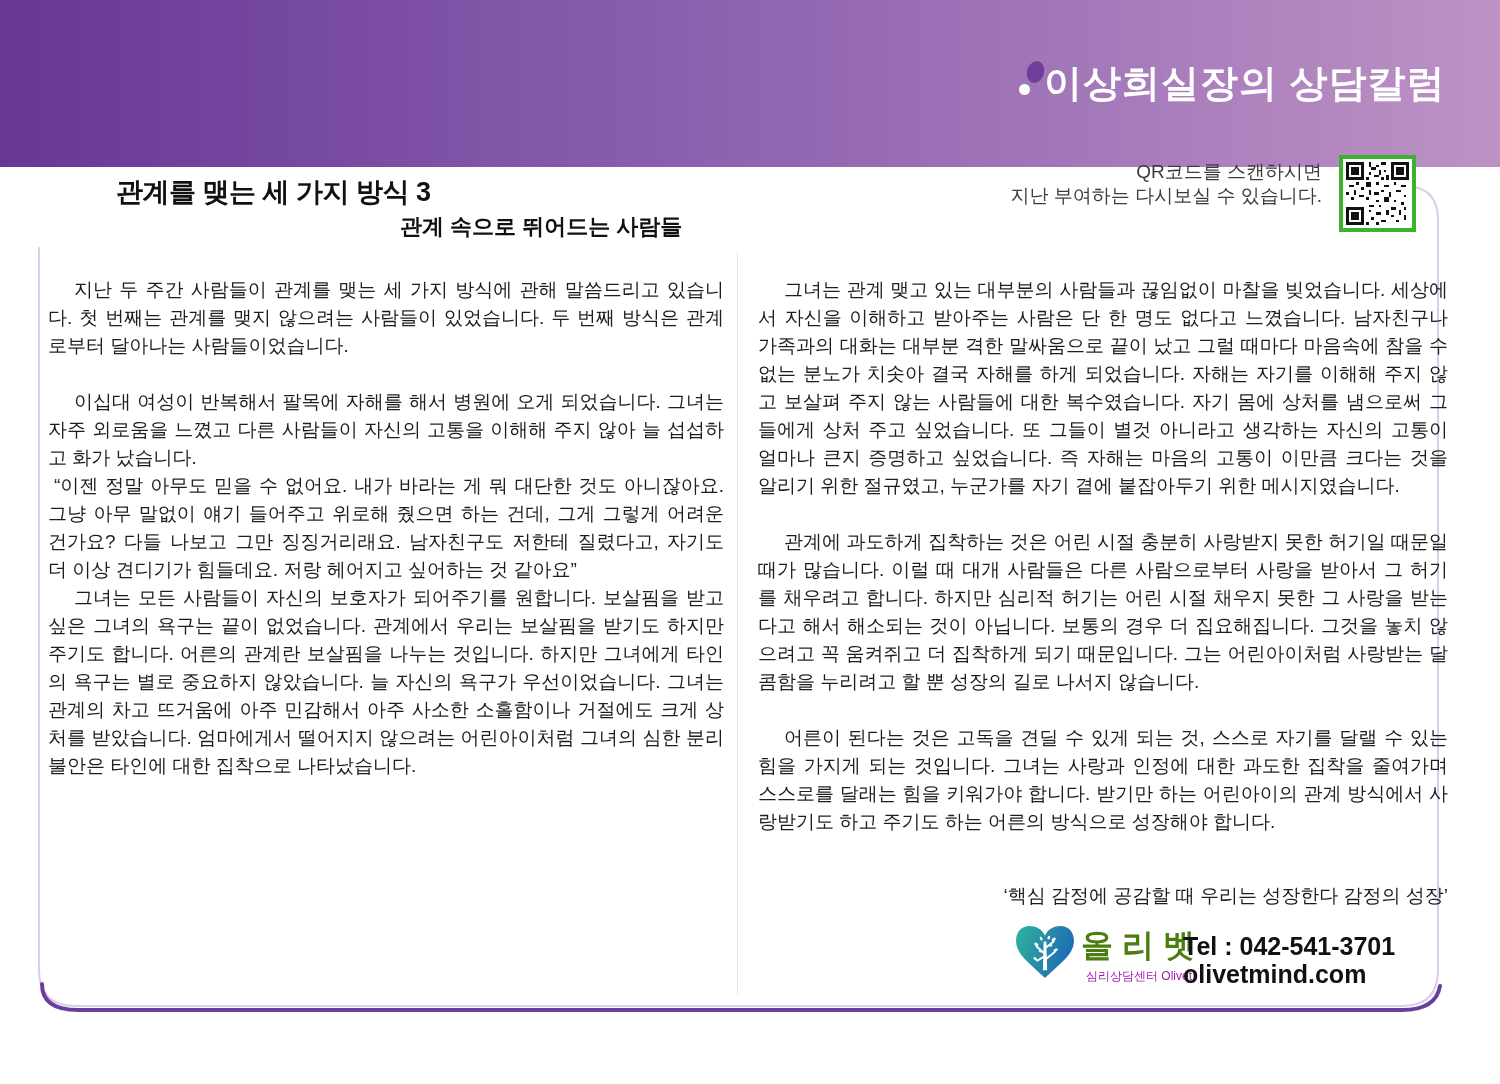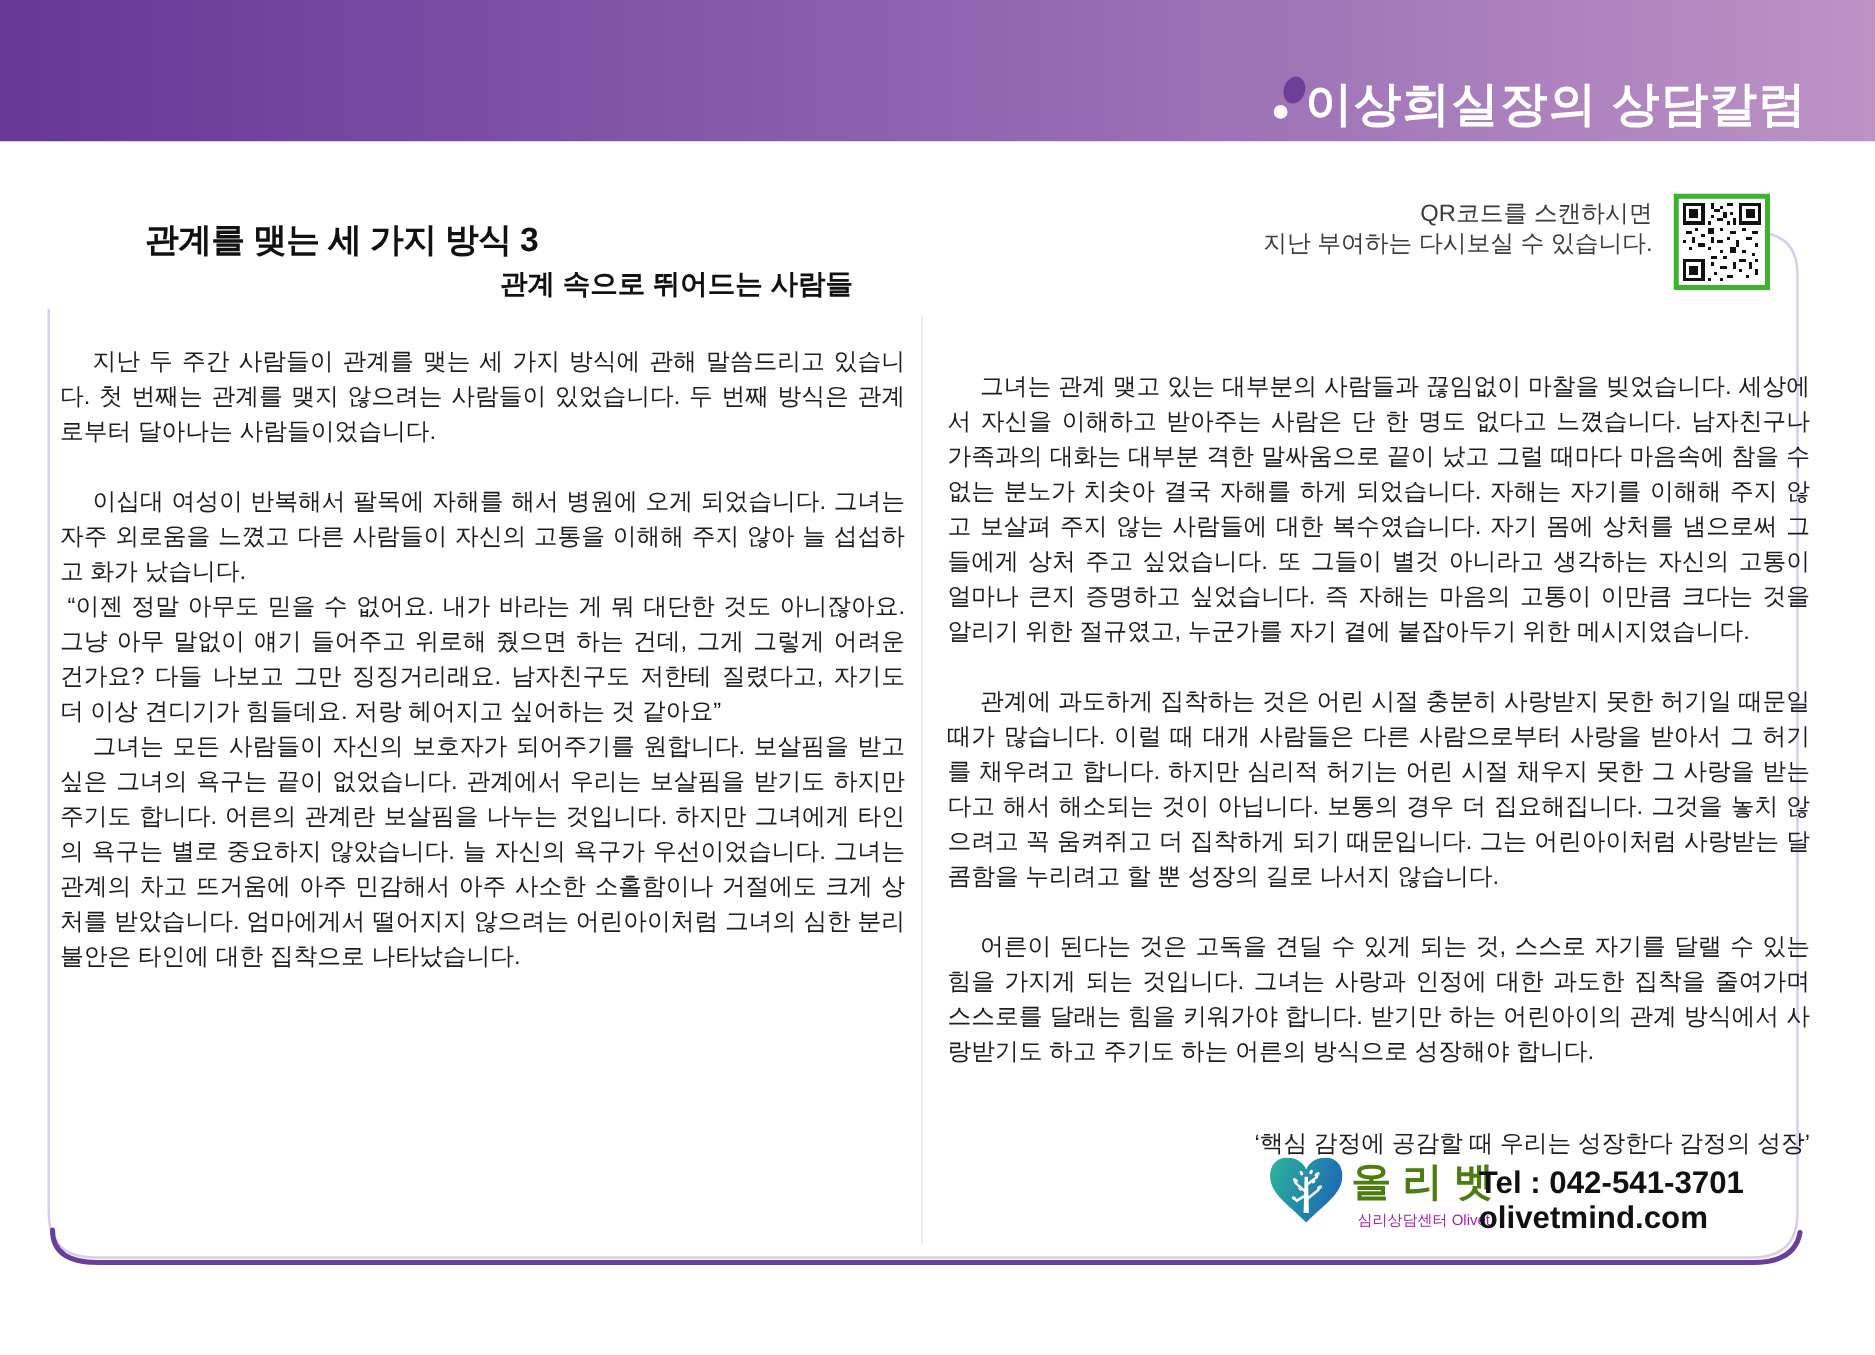--- a/index.html
+++ b/index.html
@@ -1,20 +1,20 @@
 <!DOCTYPE html>
 <html><head>
 <meta charset="utf-8">
 <style>
   html,body{margin:0;padding:0;background:#fff;}
   .page{position:relative;width:1500px;height:1084px;background:#fff;overflow:hidden;
         font-family:"Liberation Sans","DejaVu Sans",sans-serif;}
 
   
-  .banner{position:absolute;left:0;top:0;width:1500px;height:113px;
+  .banner{position:absolute;left:0;top:0;width:1500px;height:167px;
           background:linear-gradient(90deg,#663795 0%,#8a5fae 45%,#bd92c5 100%);}
   .banner-title{position:absolute;left:1044px;top:58px;font-size:38px;font-weight:bold;
                 color:#ffffff;letter-spacing:1px;white-space:nowrap;}
   .dot-purple{position:absolute;left:1027px;top:61px;width:17px;height:22px;border-radius:50%;
               background:#6d3e9a;transform:rotate(18deg);}
   .dot-white{position:absolute;left:1019px;top:84px;width:11px;height:11px;border-radius:50%;
              background:#ffffff;}
 
   
   .qr-text{position:absolute;right:178px;top:160px;text-align:right;font-size:19px;
@@ -30,21 +30,21 @@
                     color:#111;white-space:nowrap;text-align:right;}
 
   
   .frame-svg{position:absolute;left:0;top:0;pointer-events:none;}
   .col-divider{position:absolute;left:737px;top:252px;width:1px;height:743px;background:#e6e6e6;}
 
   
   .col{position:absolute;top:276px;color:#1d1d1d;font-size:19px;line-height:28px;
        text-align:justify;}
   .col-left{left:48px;width:676px;}
-  .col-right{left:758px;width:690px;margin-top:20px;}
+  .col-right{left:758px;width:690px;}
   .col p{margin:0;text-indent:26px;}
   .col p.gap{margin-top:28px;}
   .col p.quote-par{text-indent:6px;}
   .col p.closing{margin-top:46px;text-align:right;text-indent:0;}
 
   
   .heart-logo{position:absolute;left:1016px;top:926px;}
   .logo-name{position:absolute;left:1081px;top:924px;font-family:"Liberation Serif","DejaVu Serif",serif;
              font-size:32px;font-weight:bold;color:#4d7c0f;letter-spacing:9px;white-space:nowrap;}
   .logo-caption{position:absolute;left:1086px;top:968px;font-size:12px;color:#a21caf;white-space:nowrap;}

